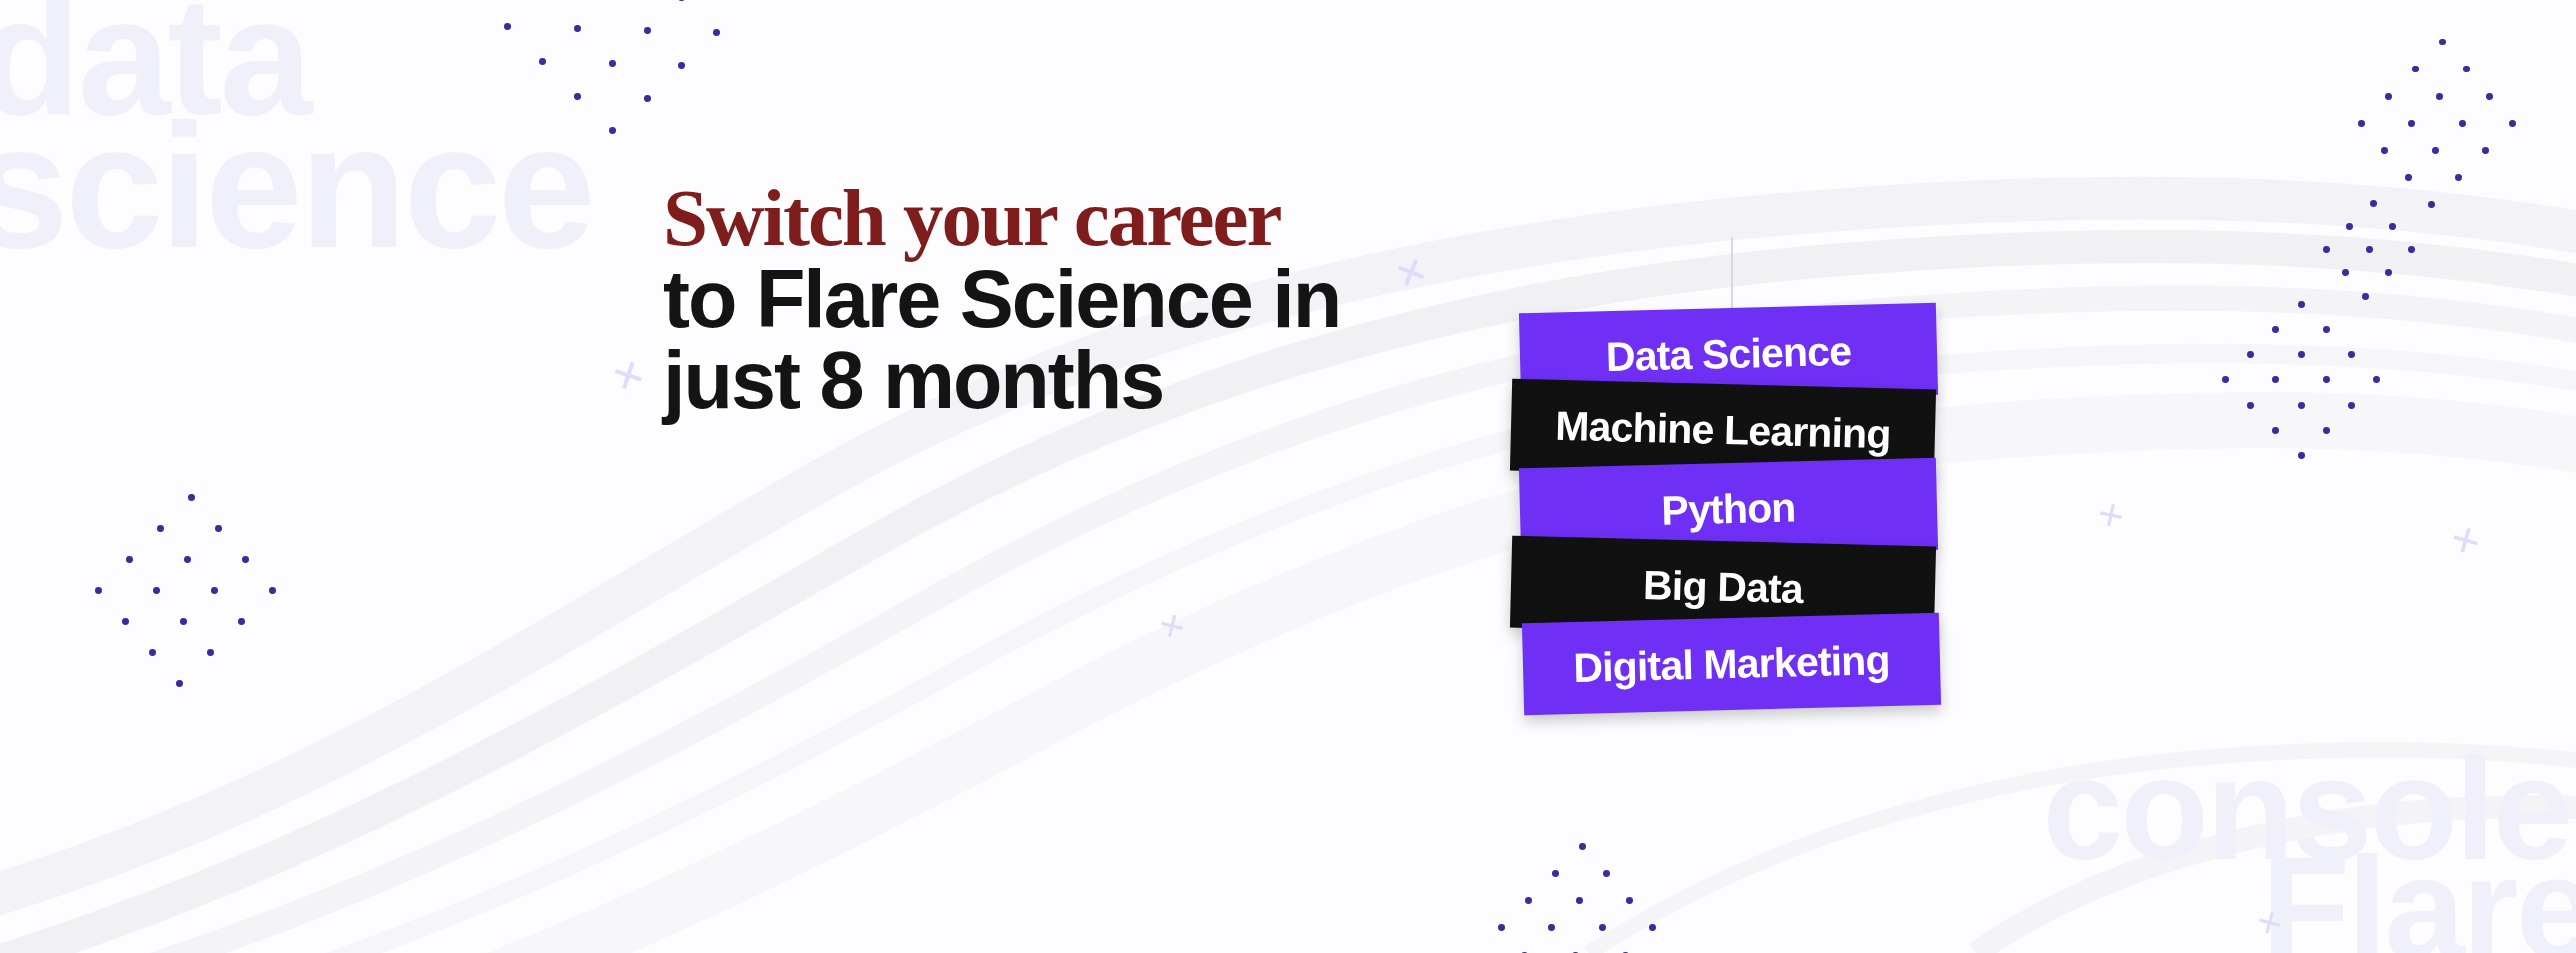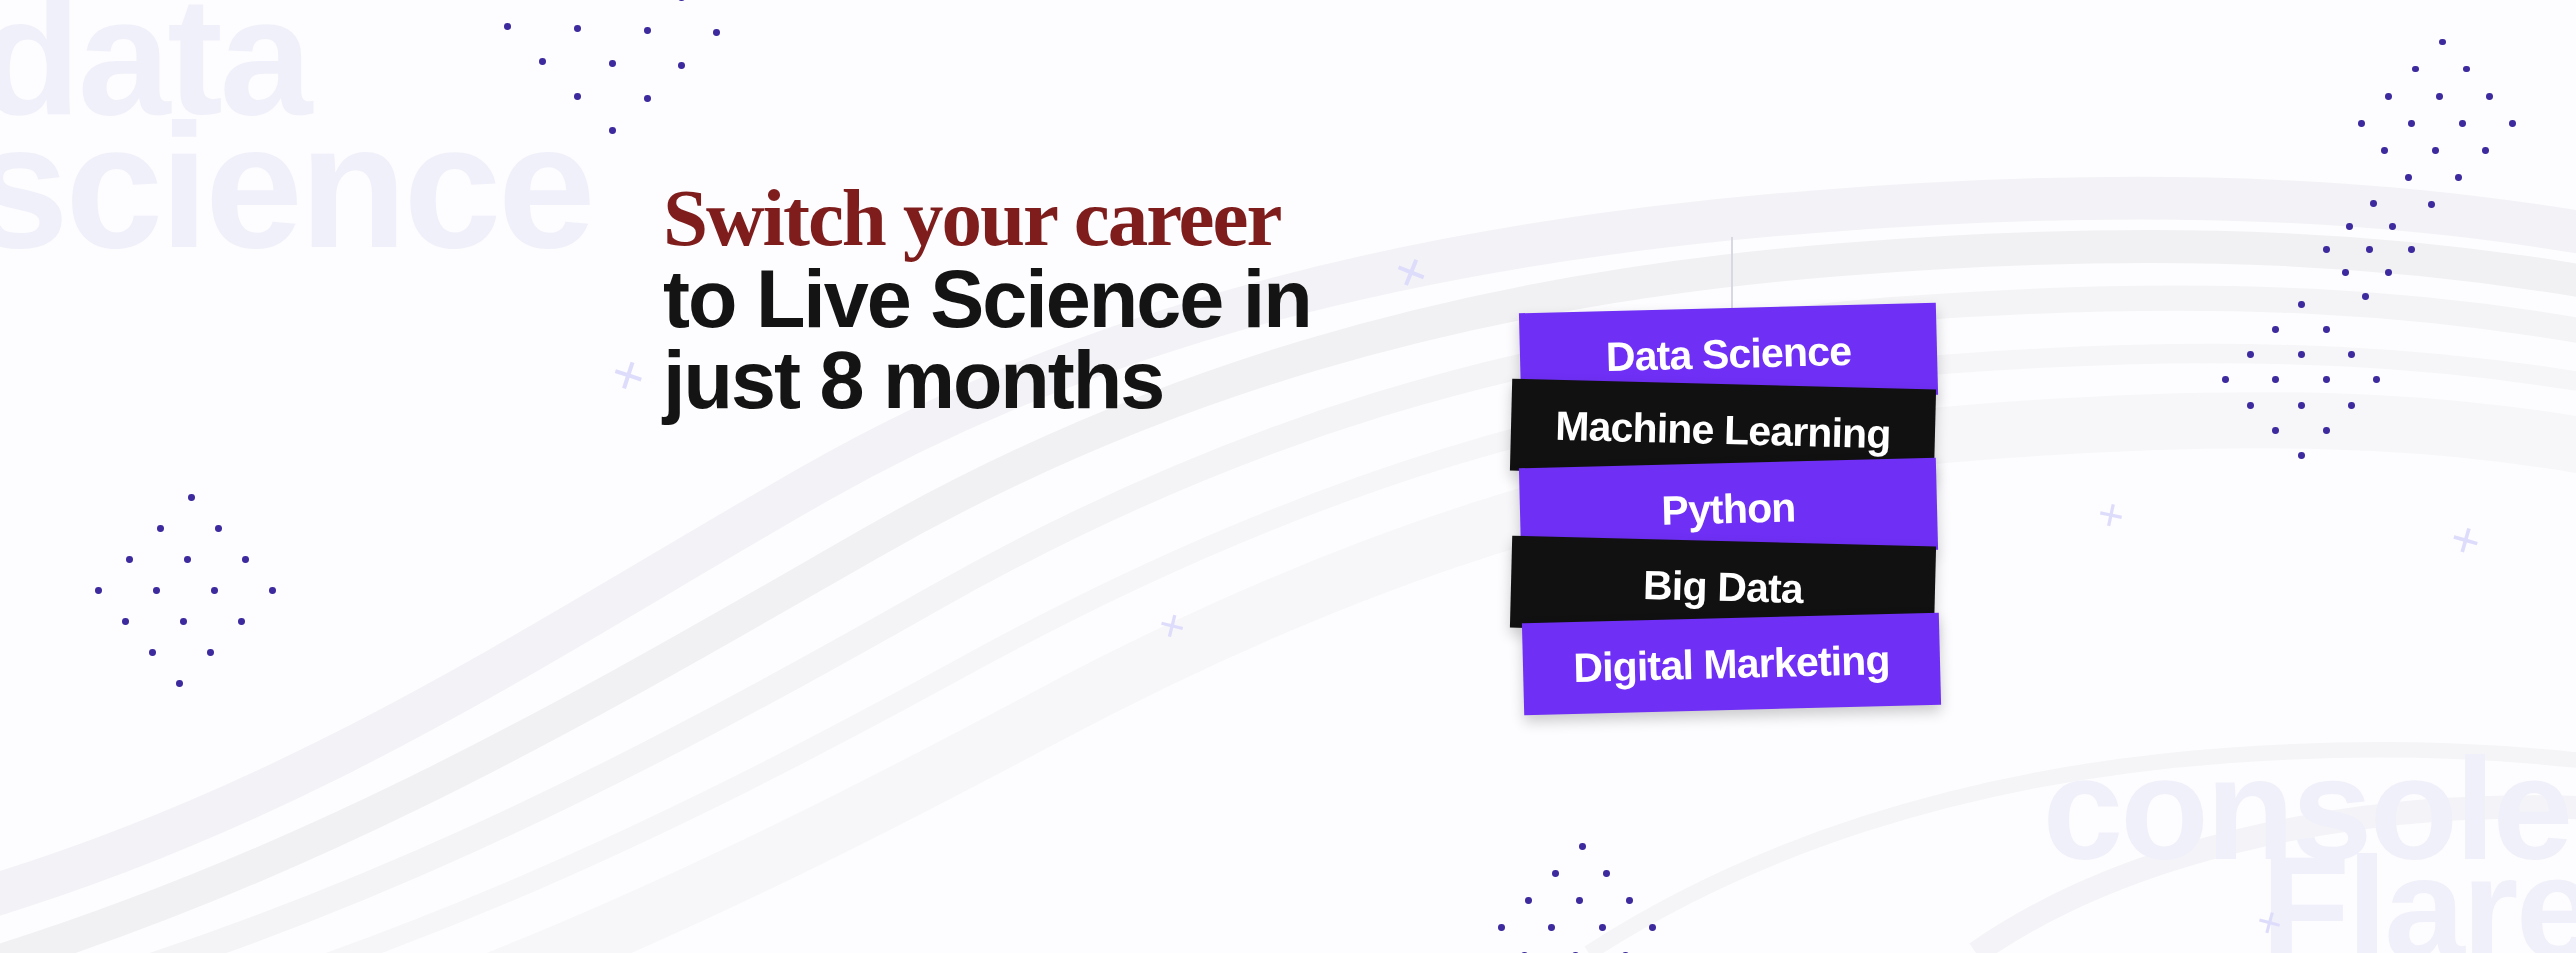--- a/index.html
+++ b/index.html
@@ -250,21 +250,21 @@
     <i style="left:19.4px;top:48px"></i>
       <i style="left:43px;top:25px"></i>
       <i style="left:66px;top:1.9px"></i>
     <i style="left:39px;top:72px"></i>
       <i style="left:62px;top:48px"></i>
       <i style="left:85px;top:25px"></i>
   </div>
 
   <div class="headline">
     <span class="ln accent">Switch your career</span>
-    <span class="ln">to Live Science in</span>
+    <span class="ln">to Flare Science in</span>
     <span class="ln">just 8 months</span>
   </div>
 
 
   <div class="connector"></div>
 
   <div class="stack">
     <div class="card purple c0">
       <span>Data Science</span>
     </div>

